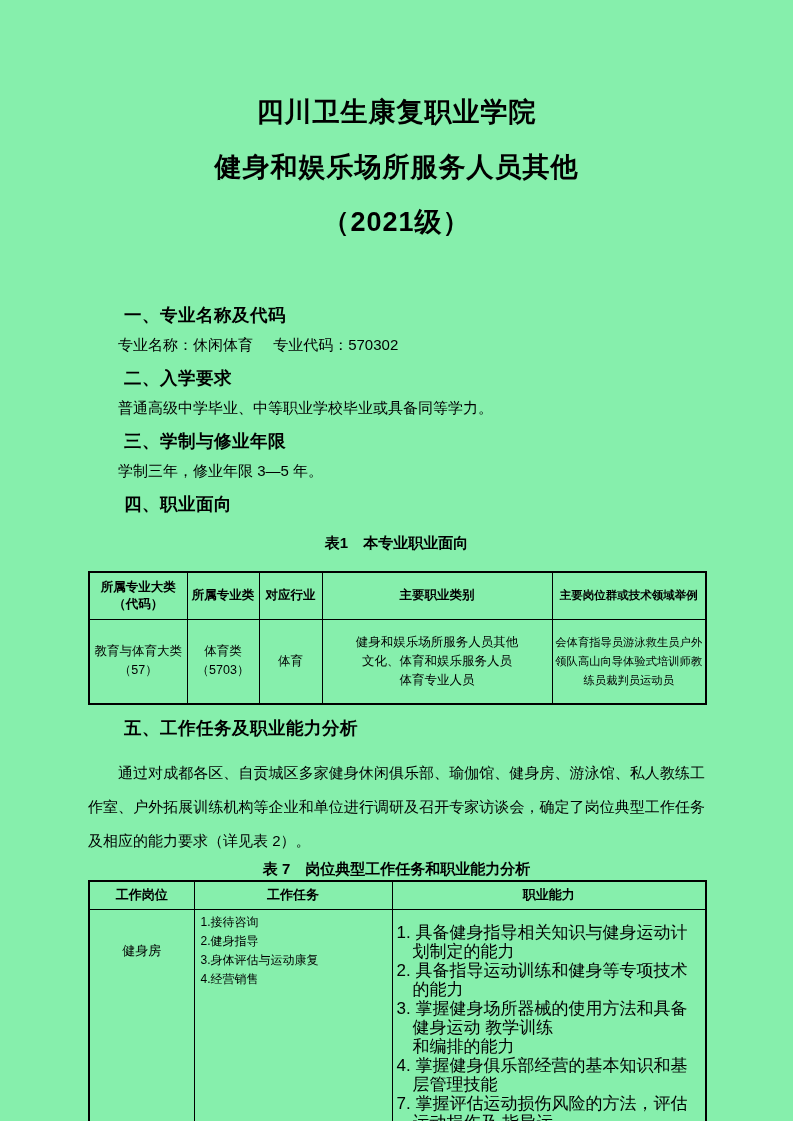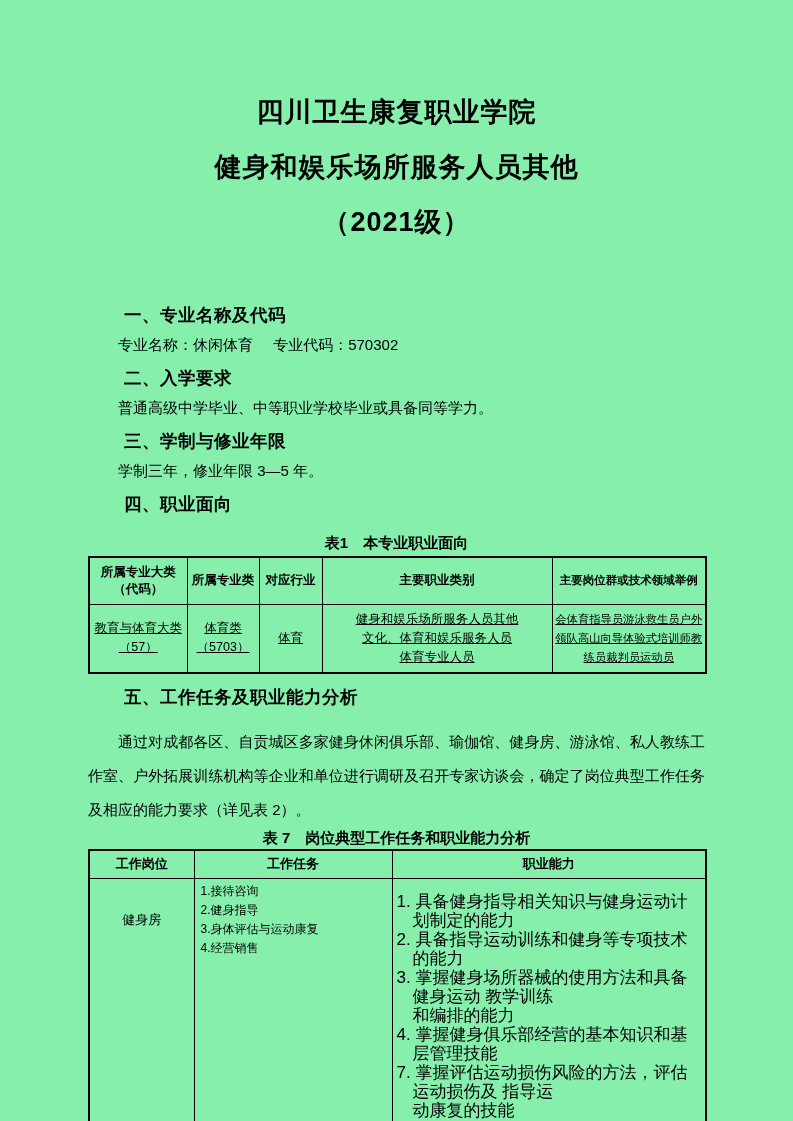--- a/index.html
+++ b/index.html
@@ -24,23 +24,23 @@
   .mt-5 { margin-top:5px; }
   .mt-10 { margin-top:10px; }
 
   .code-part { margin-left:16px; }
 
   table { border-collapse:collapse; table-layout:fixed; width:617px; border:2px solid #000; }
   th, td { border:1px solid #000; box-sizing:border-box; }
   .pre { white-space:pre-line; }
 
   
-  .t1 { margin-top:2px; }
+  .t1 { margin-top:17px; }
   .t1 thead tr { height:47px; }
-  .t1 tbody tr { height:69px;text-decoration:underline; }
+  .t1 tbody tr { height:85px; }
   .t1 th { font-size:12.5px; font-weight:bold; text-align:center; vertical-align:middle; line-height:17px; padding:2px; }
   .t1 td { font-size:12.5px; text-align:center; vertical-align:middle; line-height:19px; padding:2px; }
   .t1 .cell-small { font-size:11.3px; padding:2px 0; }
   .t1 th.cell-small { font-size:11.5px; }
 
   
   .t2 { margin-top:0px; }
   .t2 thead tr { height:28px; }
   .t2 tbody tr { height:152px; }
   .t2 th { font-size:13px; font-weight:bold; text-align:center; vertical-align:middle; padding:2px; }

